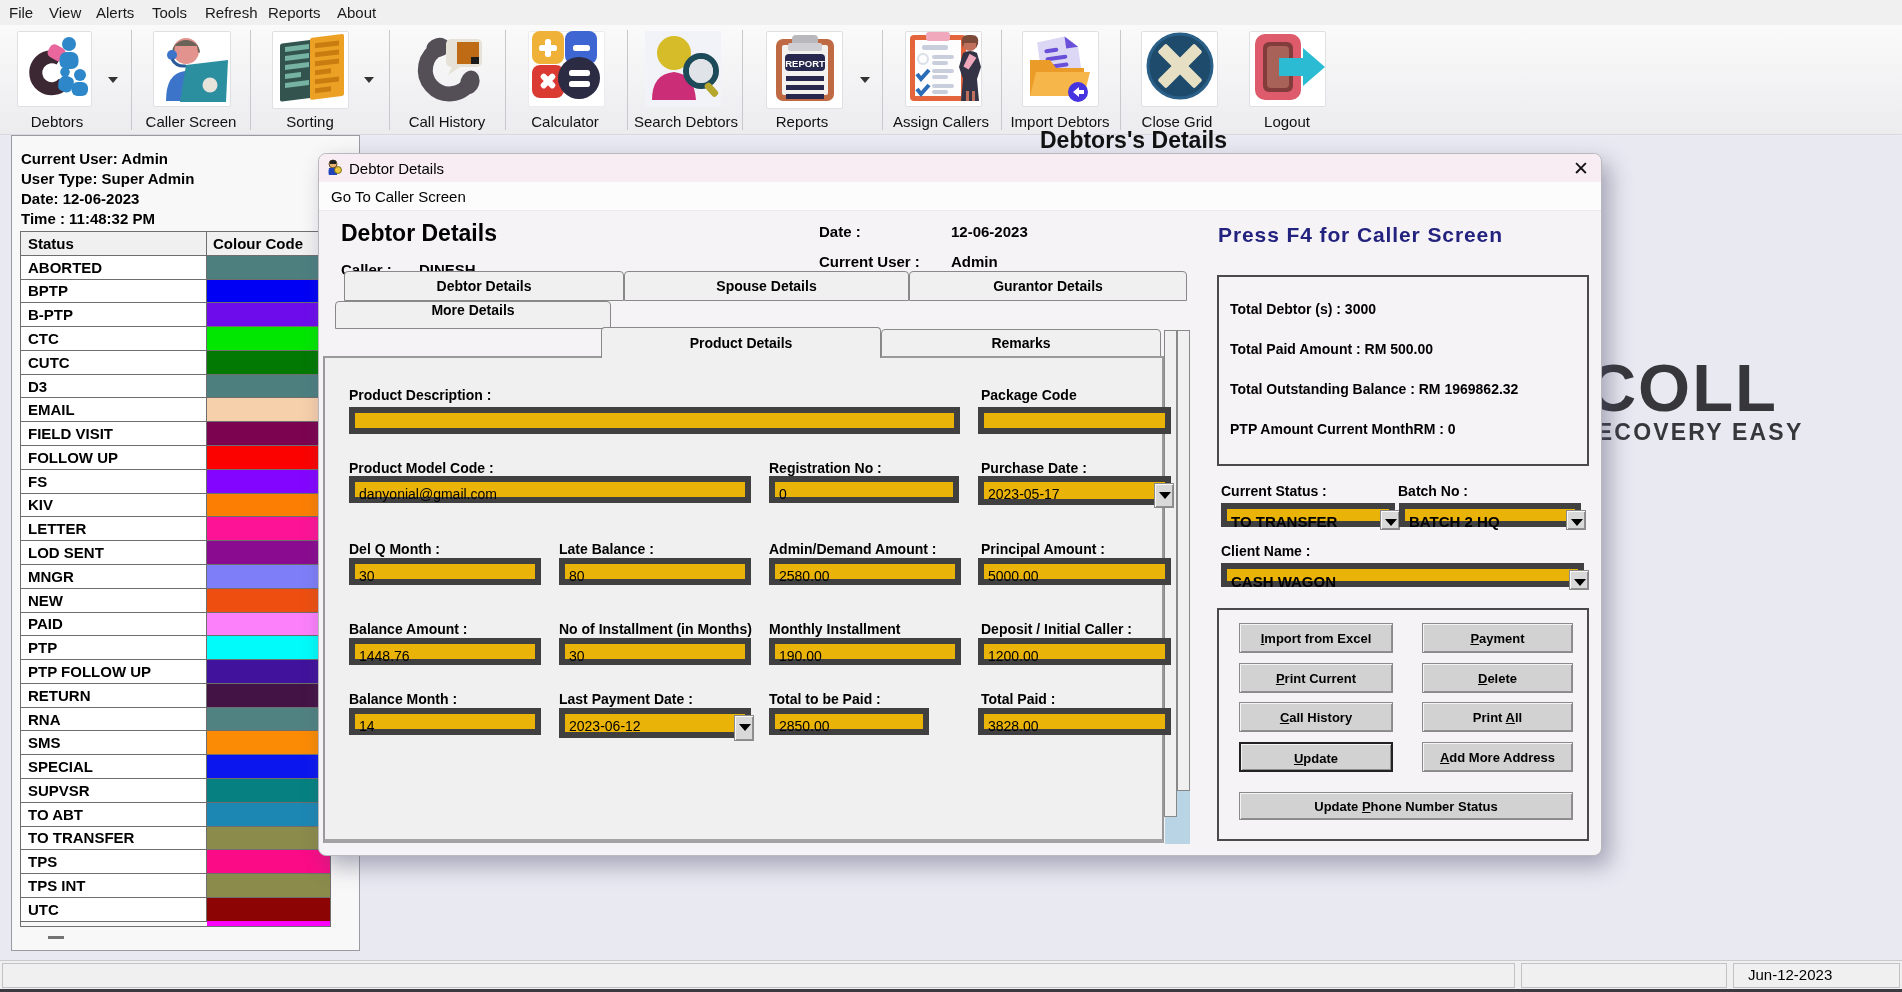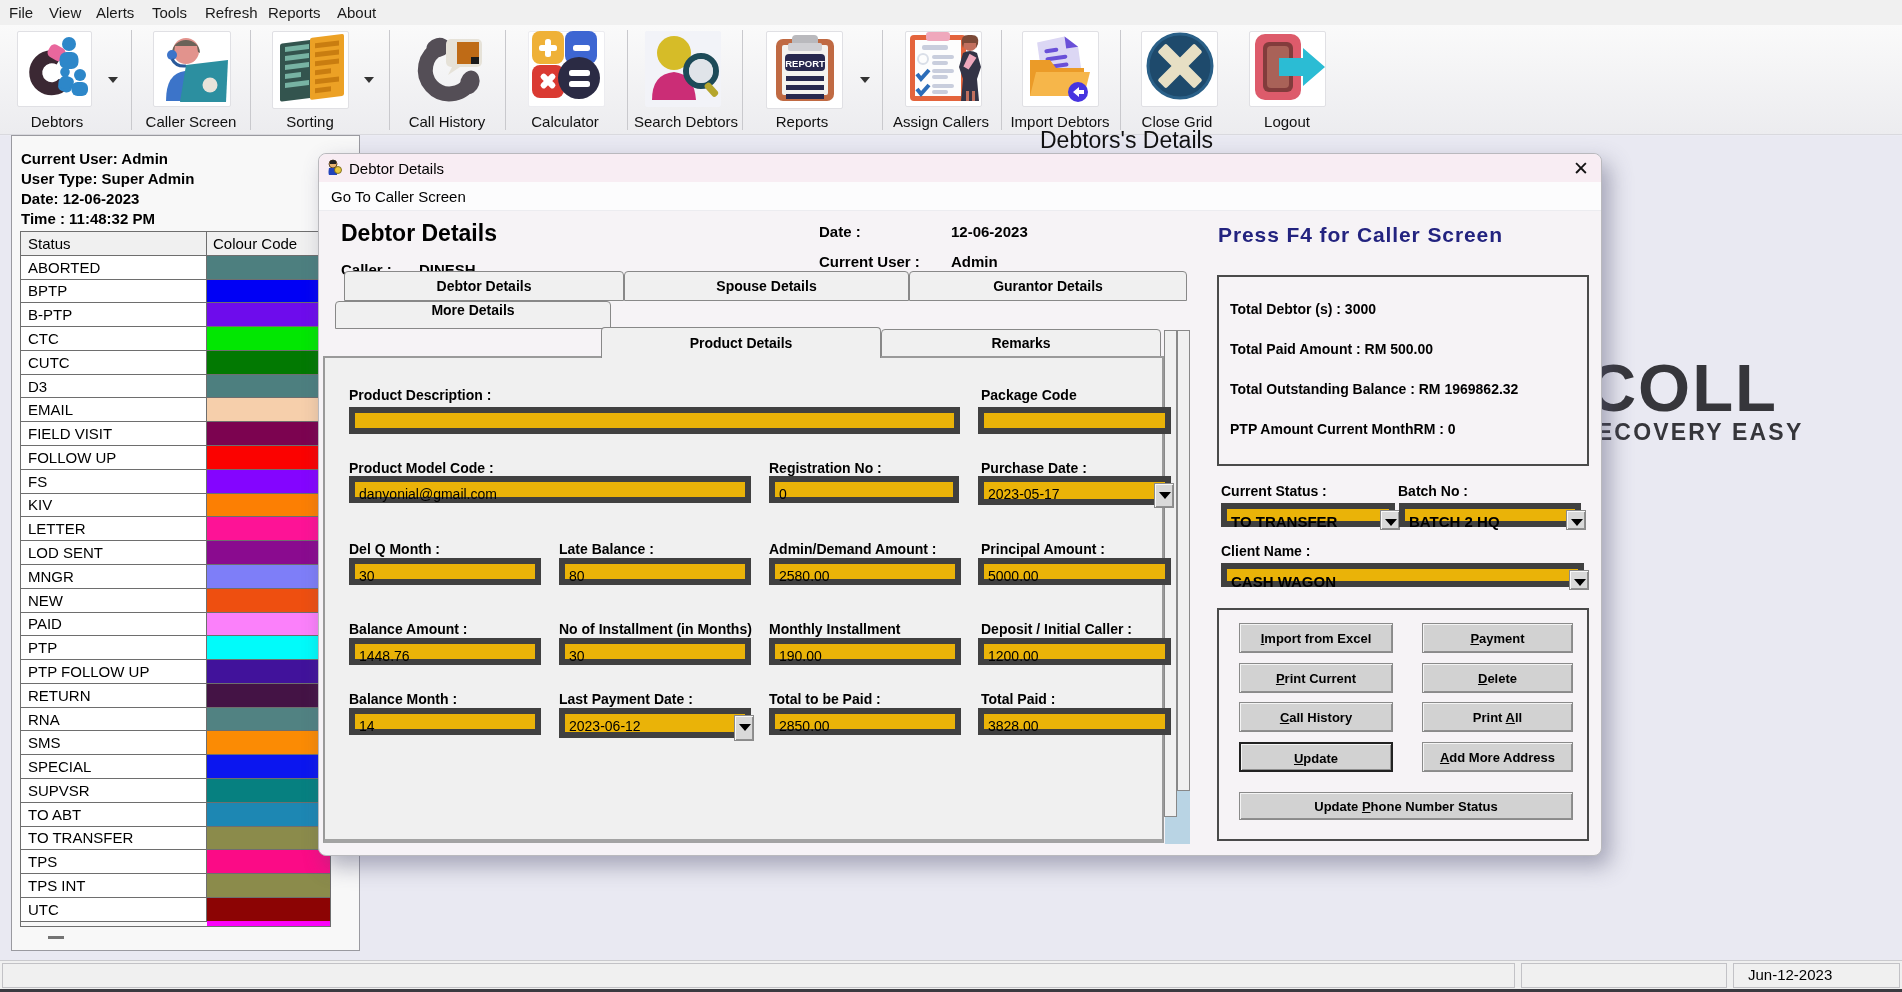--- a/index.html
+++ b/index.html
@@ -19,30 +19,30 @@
 .tbtn .lbl { position:absolute; top:84px; width:200px; left:50%; transform:translateX(-50%);
   font-size:15px; color:#111; }
 .tsep { position:absolute; top:5px; width:1px; height:100px; background:#c9c9cd; }
 .tarr { position:absolute; top:52px; width:0; height:0; border-left:5px solid transparent;
   border-right:5px solid transparent; border-top:6px solid #333; }
 .icobox { position:absolute; top:6px; width:70px; height:76px; background:#fff;
   border:1px solid #e0e0e4; border-radius:2px; }
 
 
 #mdi { position:absolute; left:0; top:136px; width:1902px; height:824px; background:#e9e9f2; }
-#bigtitle { position:absolute; left:1040px; top:-9px; width:200px; font-size:23px; font-weight:normal; color:#111; white-space:nowrap; }
+#bigtitle { position:absolute; left:1040px; top:-9px; width:200px; font-size:23px; font-weight:bold; color:#111; white-space:nowrap; }
 #logo .l1 { position:absolute; left:1541px; top:213px; font-size:67px; font-weight:bold; letter-spacing:2px; color:#36363b; }
 #logo .l2 { position:absolute; left:1578px; top:283px; font-size:23px; font-weight:bold; letter-spacing:2.2px; color:#36363b; }
 
 
 #leftpanel { position:absolute; left:11px; top:135px; width:349px; height:816px;
   background:#f8f8f8; border:1px solid #9a9aa0; }
 #leftpanel .uline { position:absolute; left:9px; font-size:15px; font-weight:bold; color:#000; }
 #stable { position:absolute; left:8px; top:95px; width:311px; border-collapse:collapse; table-layout:fixed; }
-#stable td { border:1px solid #6e6e6e; height:23.79px; font-size:15px; font-weight:normal;
+#stable td { border:1px solid #6e6e6e; height:23.79px; font-size:15px; font-weight:bold;
   color:#000; padding:0 0 0 7px; overflow:hidden; }
 #stable td.c { padding:0; }
 #stable tr.hdr td { background:#f0f0f0; }
 #stable td.w { background:#fff; }
 
 
 #statusbar { position:absolute; left:0; top:960px; width:1902px; height:29px;
   background:#f0f0f0; border-top:1px solid #cacace; }
 .sbsec { position:absolute; top:2px; height:25px; border:1px solid #c2c2c6; }
 #statusbar .dt { position:absolute; left:1748px; top:5px; font-size:15px; color:#000; }
@@ -520,21 +520,21 @@
   <div class="flbl" style="left:662px;top:467px">Deposit / Initial Caller :</div>
   <div class="fld" style="left:659px;top:484px;width:193px;height:27px">1200.00</div>
 
   <div class="flbl" style="left:30px;top:537px">Balance Month :</div>
   <div class="fld" style="left:30px;top:554px;width:192px;height:27px">14</div>
   <div class="flbl" style="left:240px;top:537px">Last Payment Date :</div>
   <div class="fld" style="left:240px;top:554px;width:192px;height:30px">2023-06-12
     <div class="combo-btn" style="left:169px;height:26px"></div>
   </div>
   <div class="flbl" style="left:450px;top:537px">Total to be Paid :</div>
-  <div class="fld" style="left:450px;top:554px;width:192px;height:27px">2850.00</div>
+  <div class="fld" style="left:450px;top:554px;width:160px;height:27px">2850.00</div>
   <div class="flbl" style="left:662px;top:537px">Total Paid :</div>
   <div class="fld" style="left:659px;top:554px;width:193px;height:27px">3828.00</div>
 
   <div style="position:absolute;left:899px;top:69px;font-size:21px;font-weight:bold;color:#23237f;letter-spacing:0.9px">Press F4 for Caller Screen</div>
   <div class="rbox" style="left:898px;top:121px;width:372px;height:191px"></div>
   <div class="b14" style="position:absolute;left:911px;top:147px">Total Debtor (s) : 3000</div>
   <div class="b14" style="position:absolute;left:911px;top:187px">Total Paid Amount : RM 500.00</div>
   <div class="b14" style="position:absolute;left:911px;top:227px">Total Outstanding Balance : RM 1969862.32</div>
   <div class="b14" style="position:absolute;left:911px;top:267px">PTP Amount Current MonthRM : 0</div>
 

